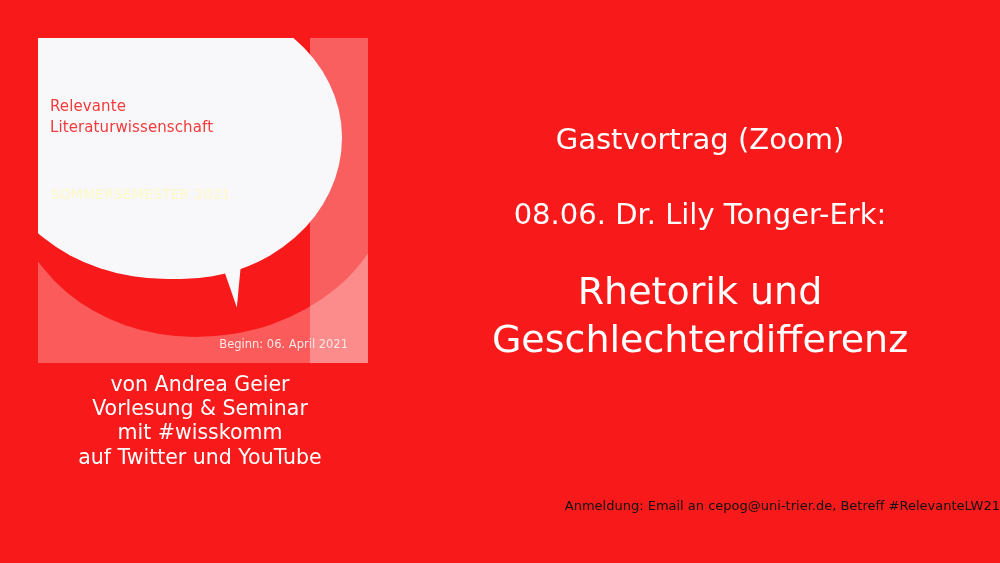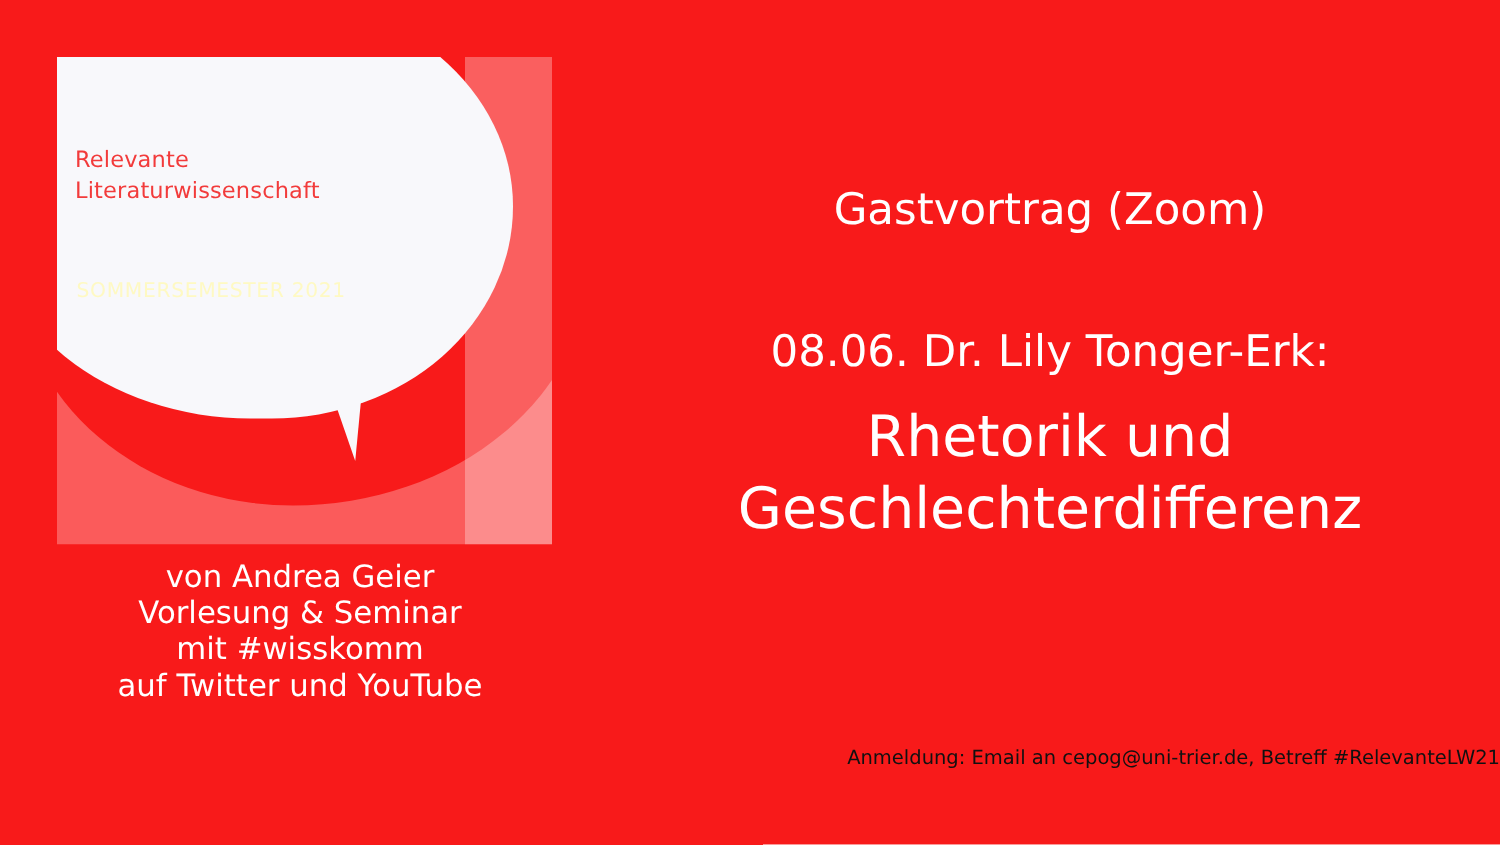--- a/index.html
+++ b/index.html
@@ -154,21 +154,20 @@
     top: 122px;
     width: 100%;
     font-size: 29px;
   }
   .talk-speaker {
     position: absolute;
     left: 0;
     top: 197px;
     width: 100%;
     font-size: 29px;
-    margin-top: 20px;
   }
   .talk-title {
     position: absolute;
     left: 0;
     top: 268px;
     width: 100%;
     font-size: 38px;
     line-height: 1.25;
   }
 
@@ -199,20 +198,21 @@
       <div class="bubble-corner"></div>
 
       <div class="poster-title">
         <div>Relevante</div>
         <div>Literaturwissenschaft</div>
       </div>
 
       <div class="poster-subtitle">SOMMERSEMESTER 2021</div>
 
       <div class="poster-credits">
+        <div>Beginn: 06. April 2021</div>
       </div>
     </div>
 
     <div id="poster-caption">
       <div>von Andrea Geier</div>
       <div>Vorlesung &amp; Seminar</div>
       <div>mit #wisskomm</div>
       <div>auf Twitter und YouTube</div>
     </div>
 

